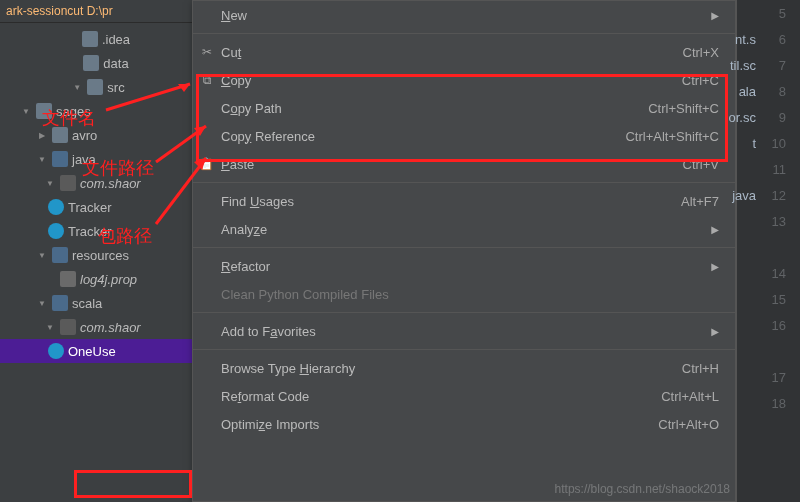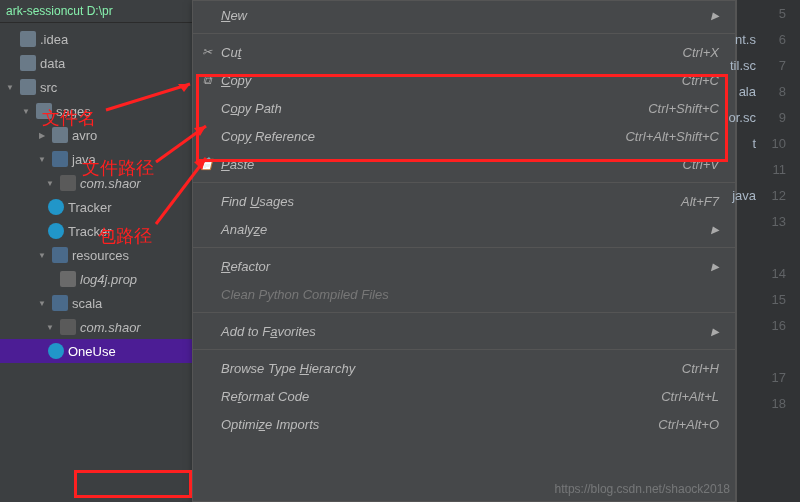--- a/index.html
+++ b/index.html
@@ -13,21 +13,21 @@
     position: relative;
   }
   
   .sidebar {
     position: absolute; left: 0; top: 0;
     width: 192px; height: 502px;
     background: #3c3f41;
   }
   .crumb {
     padding: 4px 6px;
-    color: #86efac;
+    color: #fdba74;
     font-size: 12px;
     border-bottom: 1px solid #2b2b2b;
     white-space: nowrap; overflow: hidden;
   }
   .tree { padding-top: 4px; }
   .tree-item {
     display: flex; align-items: center;
     height: 24px;
     padding-left: 4px;
     white-space: nowrap; overflow: hidden;
@@ -46,34 +46,33 @@
     width: 16px; height: 16px; margin: 0 4px;
     display: inline-flex; align-items: center; justify-content: center;
     border-radius: 2px;
   }
   .ticon.folder { background: #6a7a88; }
   .ticon.folder-s { background: #4a6a8a; }
   .ticon.pkg { background: #5a5a5a; }
   .ticon.class { background: #2196c9; border-radius: 50%; }
   .ticon.file { background: #6a6a6a; }
 
-  .depth-0 { padding-left: 4px; }
+  .depth-0 { padding-left: 4px; justify-content: center; }
   .depth-1 { padding-left: 20px; }
   .depth-2 { padding-left: 36px; }
   .depth-3 { padding-left: 44px; font-style: italic; }
   .depth-4 { padding-left: 32px; }
 
   
   .context-menu {
     position: absolute; left: 192px; top: 0;
     width: 544px; height: 502px;
     background: #46484a;
     border: 1px solid #555;
     box-shadow: 2px 2px 8px rgba(0,0,0,.5);
-    font-style: italic;
   }
   .menu-item {
     display: flex; align-items: center;
     height: 28px;
     padding: 0 16px 0 28px;
     position: relative;
     cursor: pointer;
   }
   .menu-item.disabled { color: #777; cursor: default; }
   .menu-item .mlabel { flex: 1; }

